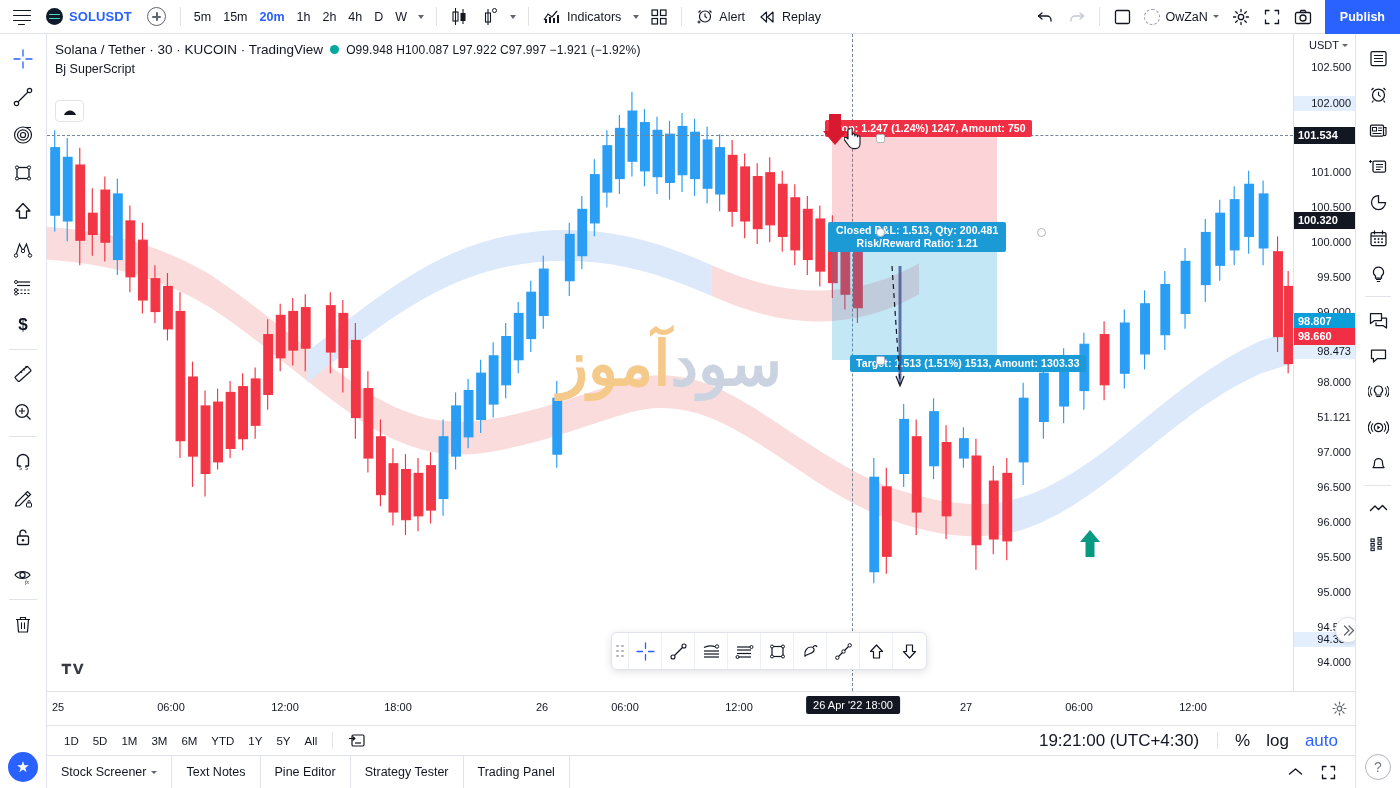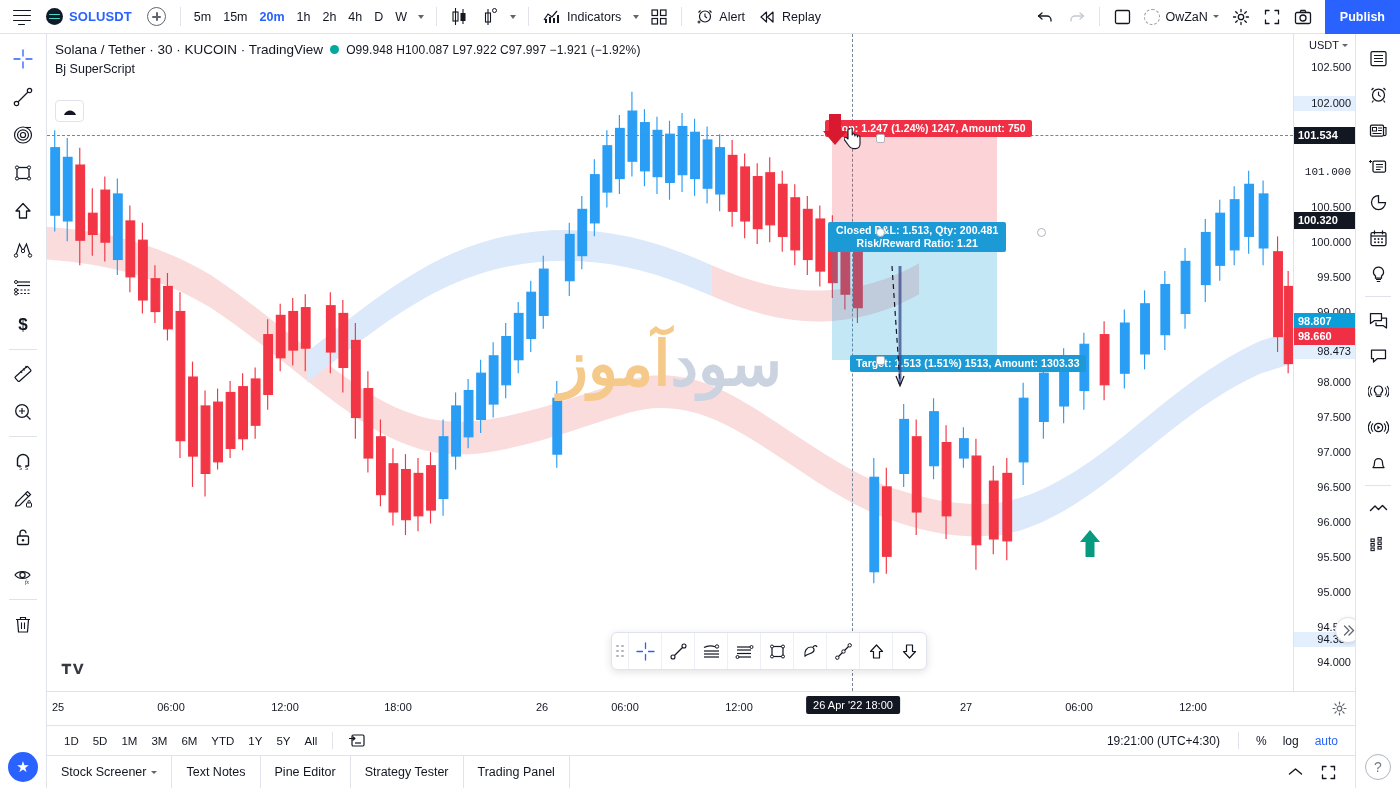--- a/index.html
+++ b/index.html
@@ -194,21 +194,21 @@
   .ta-gear{ position:absolute; right:8px; top:9px; cursor:pointer;}
 
   
   .statusbar{
     position:absolute; left:0; right:0; bottom:33px; height:30px;
     display:flex; align-items:center; border-top:1px solid #e0e3eb; background:#fff;
     padding:0 10px;
   }
   .range-btn{ font-size:11.5px; color:#131722; padding:3px 7px; border-radius:4px; cursor:pointer;}
   .sb-sep{ width:1px;height:17px;background:#e0e3eb;margin:0 8px;}
-  .sb-right{ margin-left:auto; display:flex; align-items:center; gap:2px; font-size:12px;}
+  .sb-right{ margin-left:auto; display:flex; align-items:center; gap:2px; font-size:17px;}
   .sb-clock{ color:#131722; padding:0 8px;}
   .sb-btn{ padding:3px 7px;border-radius:4px;cursor:pointer;color:#131722;}
   .sb-btn.on{ color:#2962ff;}
 
   
   .tabbar{
     position:absolute; left:0; right:0; bottom:0; height:33px;
     display:flex; align-items:center; border-top:1px solid #e0e3eb; background:#fff;
   }
   .btab{
@@ -914,29 +914,29 @@
 
     <div class="priceaxis">
       <div class="pa-unit">
         <span>USDT</span>
         <span class="chev sm"></span>
       </div>
 
       <div class="pa-tick" style="top:27px;">102.500</div>
       <div class="pa-hl" style="top:62px;"></div>
       <div class="pa-tick" style="top:63px;">102.000</div>
-      <div class="pa-tick" style="top:132px;font-family:Liberation Mono, monospace;">101.000</div>
+      <div class="pa-tick" style="top:132px;">101.000</div>
       <div class="pa-tick" style="top:167px;">100.500</div>
       <div class="pa-tick" style="top:202px;">100.000</div>
       <div class="pa-tick" style="top:237px;">99.500</div>
       <div class="pa-tick" style="top:272px;">99.000</div>
       <div class="pa-hl" style="top:310px;"></div>
       <div class="pa-tick" style="top:311px;">98.473</div>
       <div class="pa-tick" style="top:342px;">98.000</div>
-      <div class="pa-tick" style="top:377px;">97.500</div>
+      <div class="pa-tick" style="top:377px;">51.121</div>
       <div class="pa-tick" style="top:412px;">97.000</div>
       <div class="pa-tick" style="top:447px;">96.500</div>
       <div class="pa-tick" style="top:482px;">96.000</div>
       <div class="pa-tick" style="top:517px;">95.500</div>
       <div class="pa-tick" style="top:552px;">95.000</div>
       <div class="pa-tick" style="top:587px;">94.500</div>
       <div class="pa-hl" style="top:598px;"></div>
       <div class="pa-tick" style="top:599px;">94.336</div>
       <div class="pa-tick" style="top:622px;">94.000</div>
 

